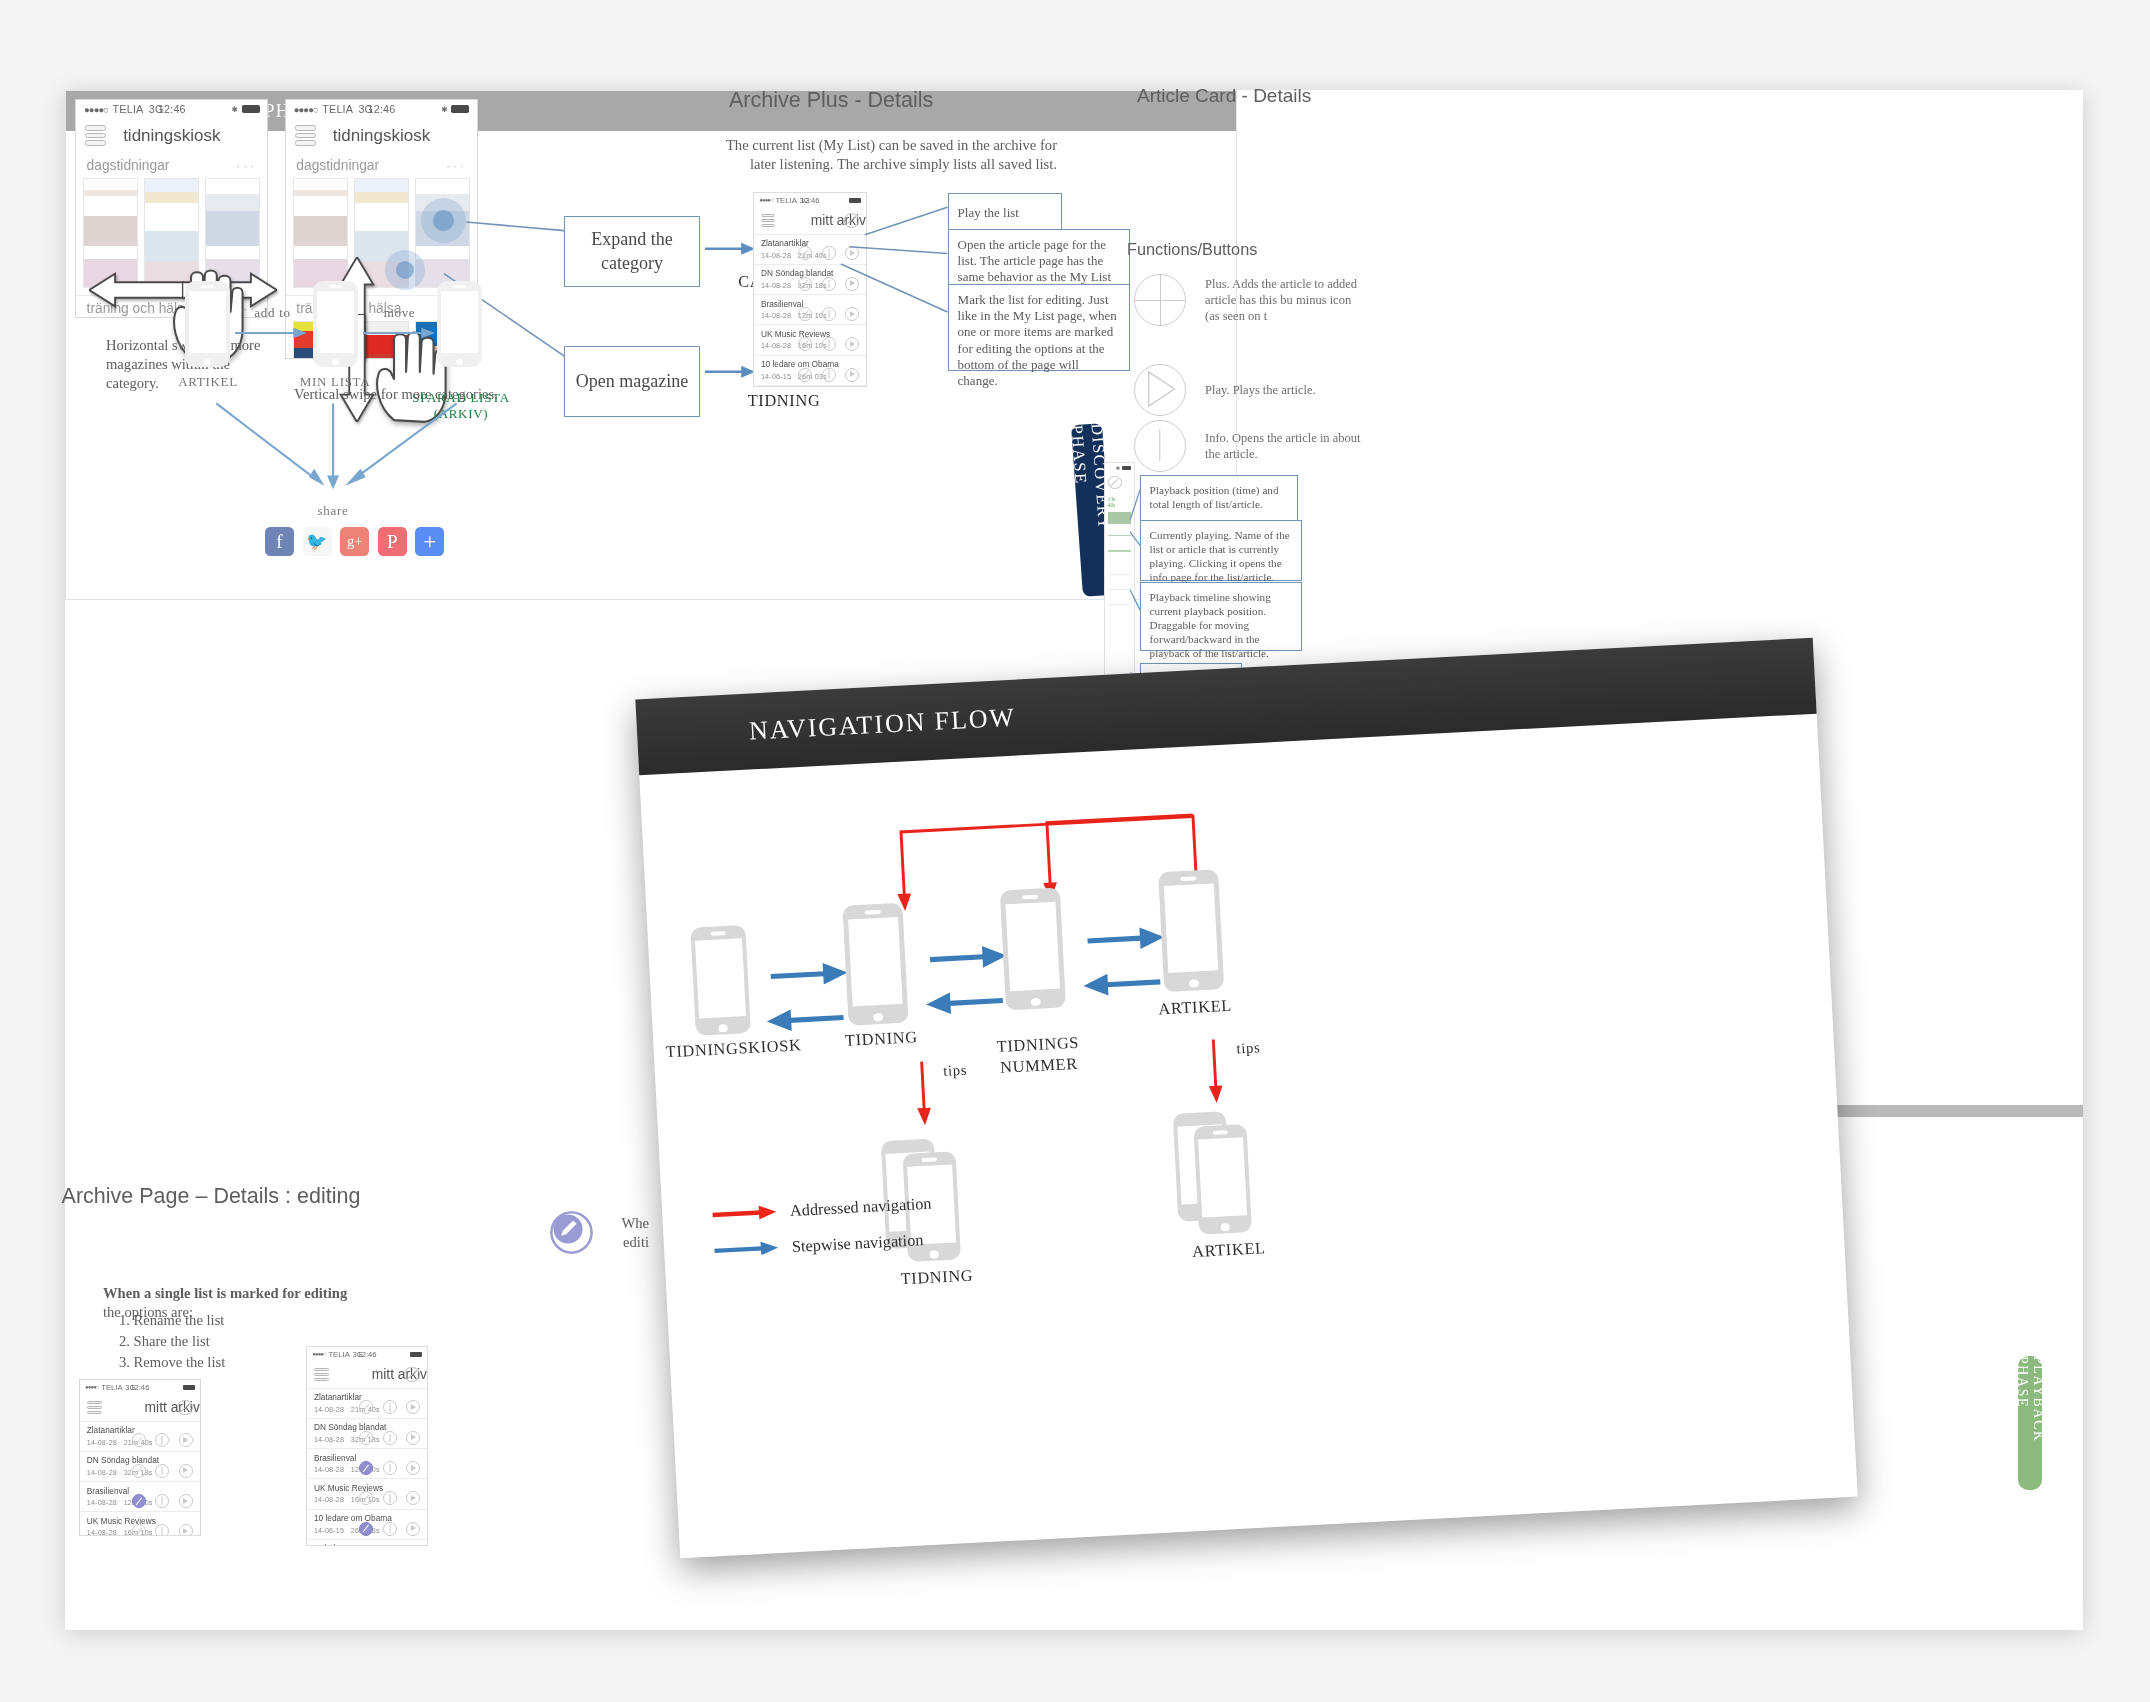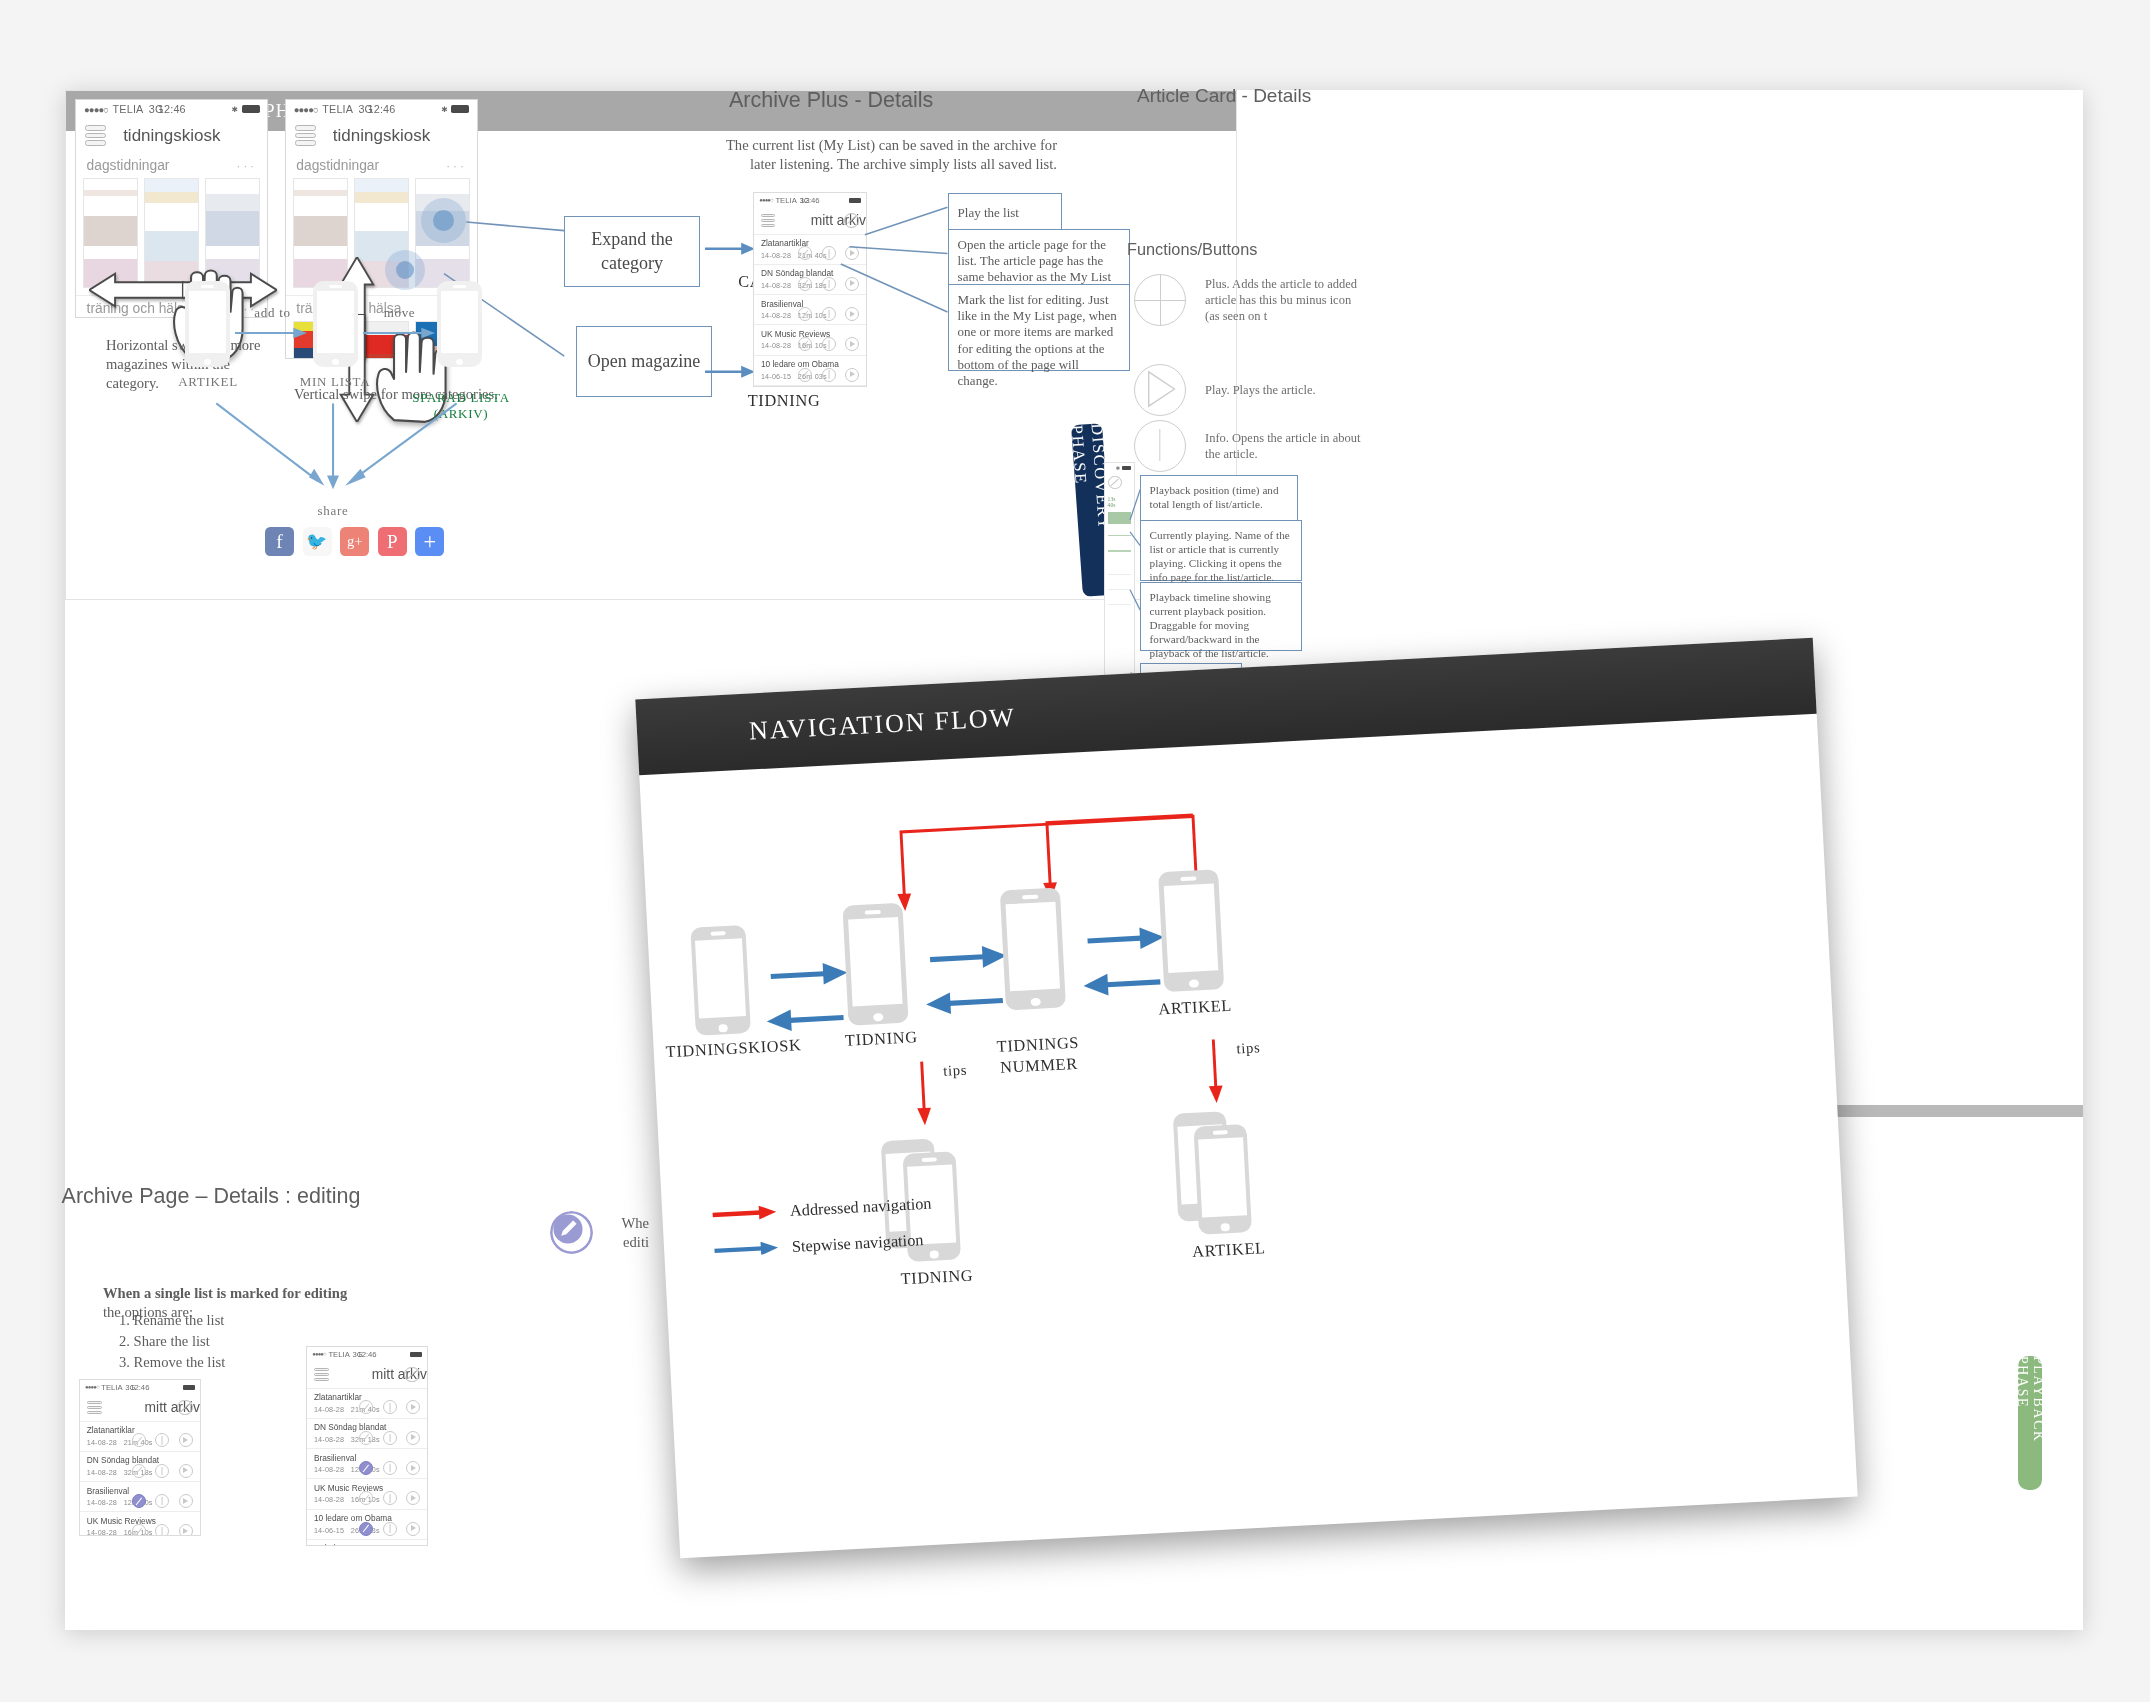--- a/index.html
+++ b/index.html
@@ -245,21 +245,21 @@
   <div class="pg" style="left:699px;top:110px;width:36px;height:67px;">
     <div class="body"></div>
     <div class="spk"></div>
     <div class="scr"></div>
     <div class="hm"></div>
   </div>
   <div class="pcap" style="left:656px;top:182px;width:126px;line-height:1.25;">
     <span>CATEGORY VIEW</span>
   </div>
 
-  <div class="bigbox" style="left:499px;top:236px;width:134px;height:69px;margin-left:12px;">
+  <div class="bigbox" style="left:499px;top:256px;width:134px;height:69px;">
     <span>Open magazine</span>
   </div>
   <svg class="bluearr" style="left:640px;top:274px;" width="50" height="15.5" viewBox="0 0 58 18">
     <line x1="0" y1="9" x2="44" y2="9" stroke="#5b8dc0" stroke-width="3"></line>
     <polygon points="58,9 42,2 42,16" fill="#5b8dc0"></polygon>
   </svg>
   <div class="pg" style="left:699px;top:229px;width:36px;height:67px;">
     <div class="body"></div>
     <div class="spk"></div>
     <div class="scr"></div>

